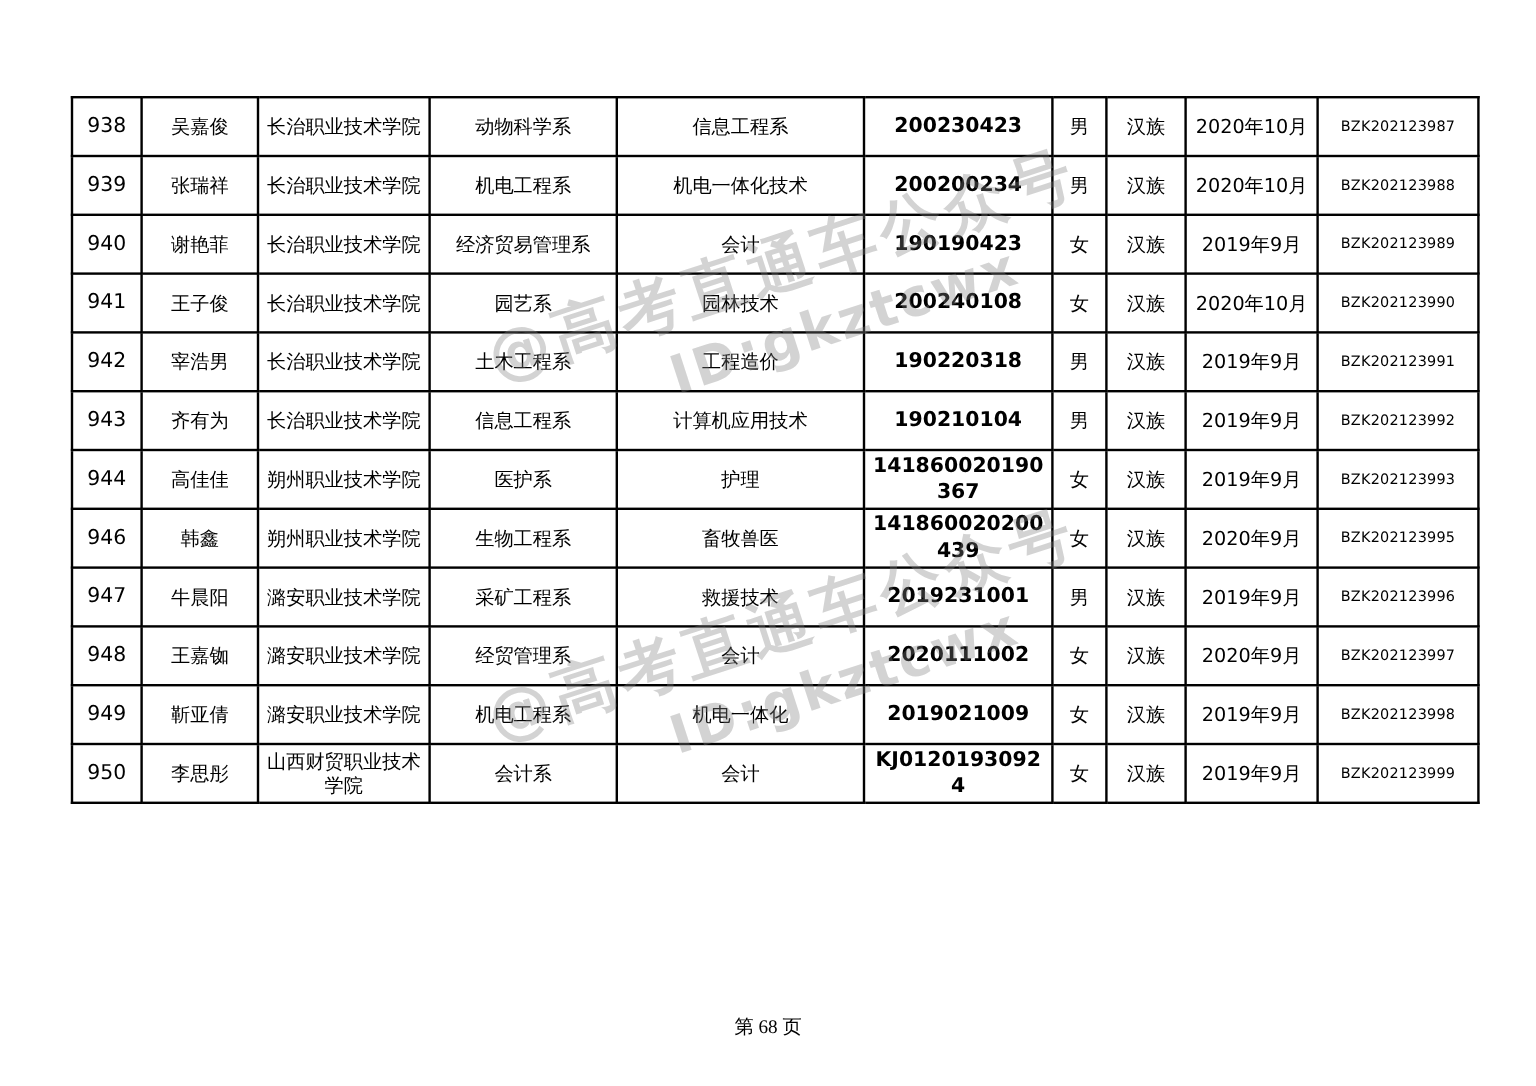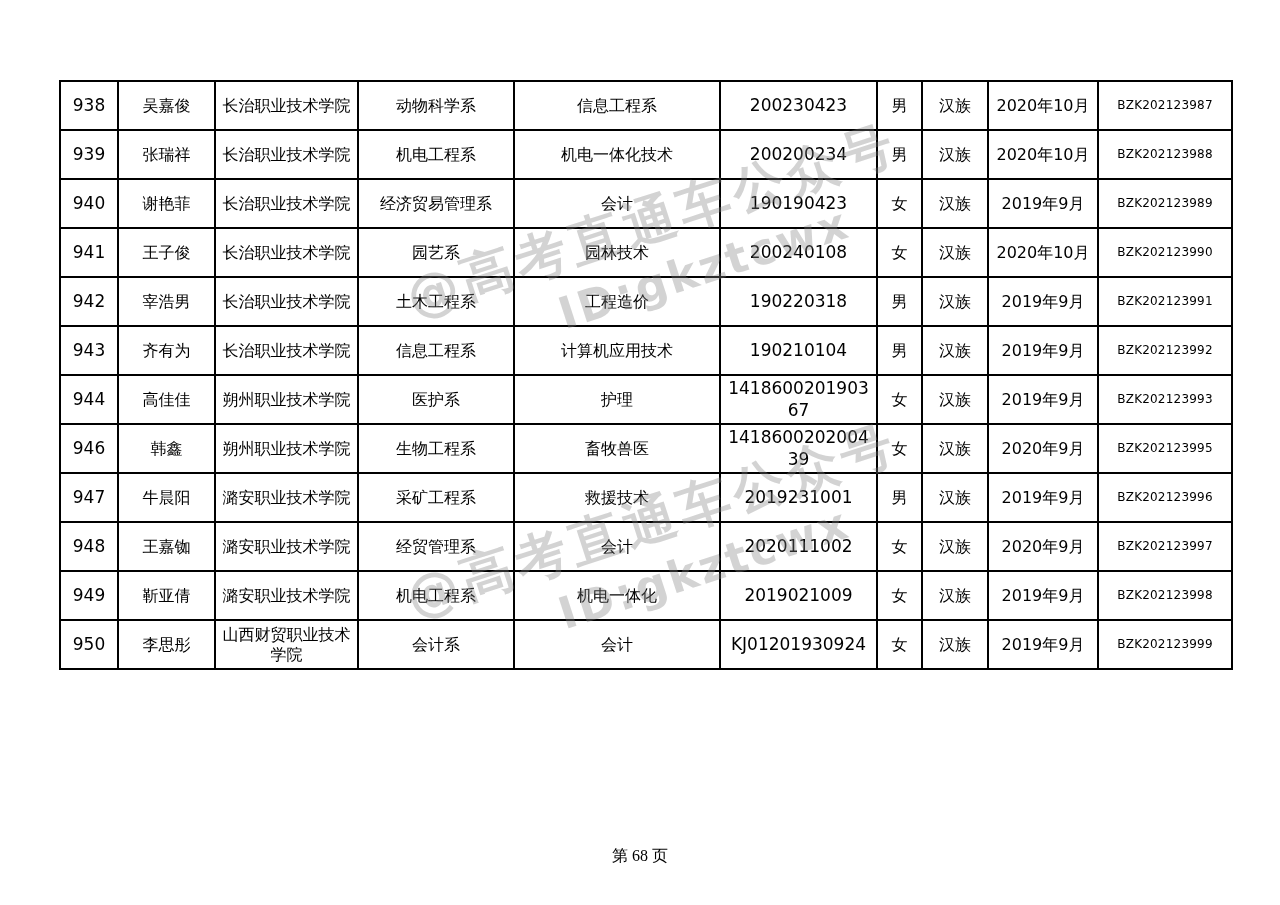--- a/index.html
+++ b/index.html
@@ -28,21 +28,21 @@
     border: 2px solid #000000;
     text-align: center;
     vertical-align: middle;
     height: 45px;
     padding: 1px 3px;
     font-size: 16px;
     line-height: 1.25;
     overflow: hidden;
   }
   table.roster td.col0 { font-size: 17px; }
-  table.roster td.col5 { word-break: break-all; font-size: 17px; }
+  table.roster td.col5 { word-break: break-all; font-size: 17px; font-weight: bold; }
   table.roster td.col8 { white-space: nowrap; margin-top: 34px; }
   table.roster td.col9 { white-space: nowrap; font-size: 12px; letter-spacing: 0.2px; margin-left: 12px; }
   .watermark {
     position: absolute;
     width: 580px;
     transform: rotate(-18deg);
     transform-origin: center center;
     color: rgba(130, 130, 130, 0.35);
     font-weight: bold;
     pointer-events: none;

